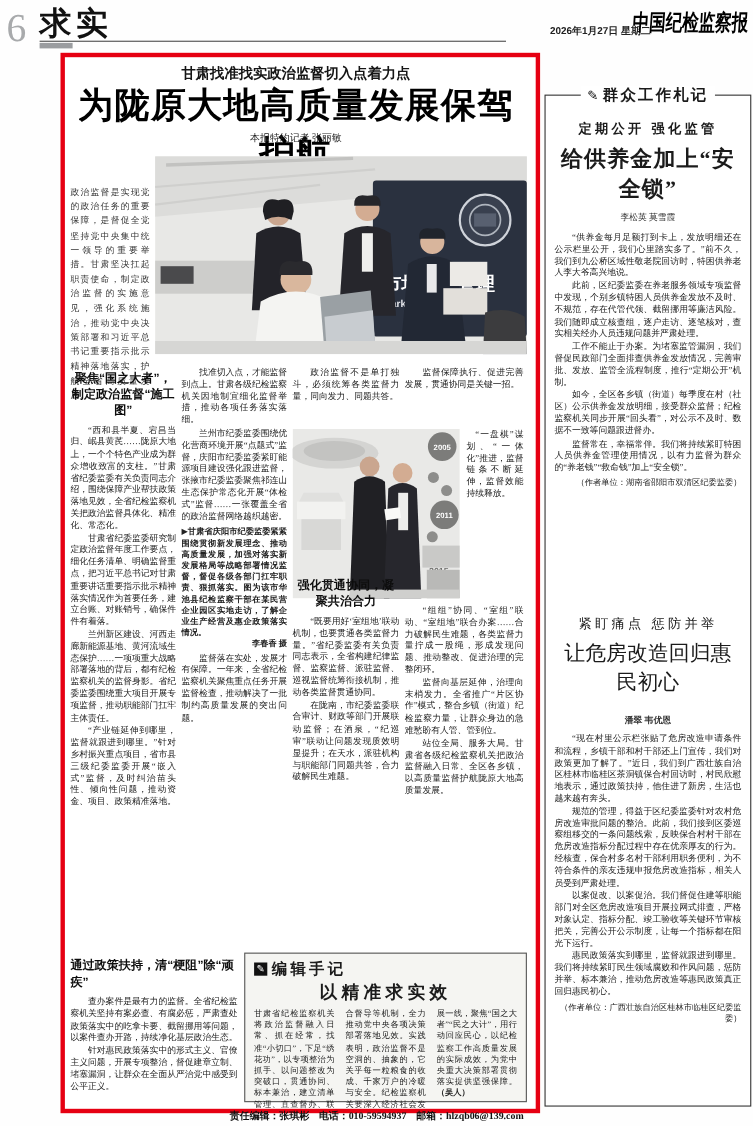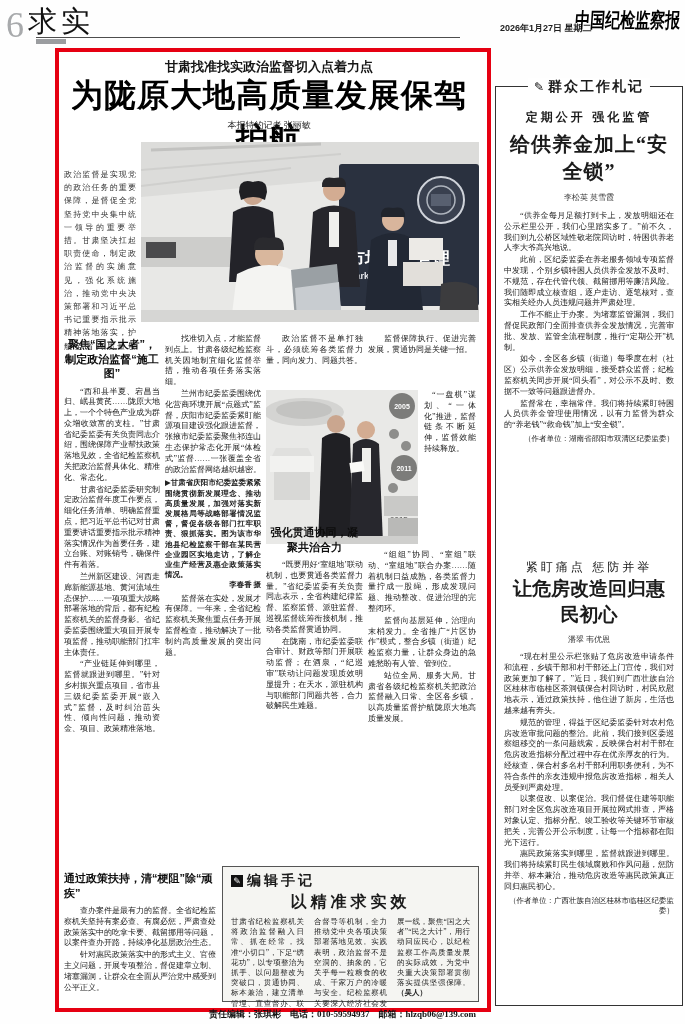--- a/index.html
+++ b/index.html
@@ -17,21 +17,21 @@
   .rule{background:#4d4d4d;}
   .center{text-align:center;}
   svg text{font-family:"Liberation Sans","DejaVu Sans",sans-serif;}
 </style>
 </head>
 <body>
 
 <div id="page">
 
   <div class="abs" style="left:6px;top:4px;font-size:36px;color:#a8aaac;font-weight:normal;">6</div>
-  <div class="abs" style="left:28px;top:2px;font-size:29px;font-weight:normal;letter-spacing:4px;color:#111;">求实</div>
+  <div class="abs" style="left:36px;top:2px;font-size:29px;font-weight:bold;letter-spacing:4px;color:#111;">求实</div>
   <div class="abs rule" style="left:36px;top:37px;width:424px;height:1px;"></div>
   <div class="abs" style="left:36px;top:39px;width:30px;height:5px;background:#9b9da0;"></div>
   <div class="abs sans" style="left:500px;top:22px;font-size:9px;font-weight:bold;color:#222;">2026年1月27日 星期二</div>
   <div class="abs" style="left:576px;top:8px;font-size:15px;font-weight:900;transform:skewX(-4deg) scaleY(1.35);transform-origin:left top;letter-spacing:0px;color:#000;">中国纪检监察报</div>
 
   <div class="abs" style="left:55px;top:48px;width:428px;height:956px;border:4px solid #e60012;background:#fff;"></div>
 
   <div class="abs sans center" style="left:59px;top:58px;width:420px;font-size:13px;font-weight:bold;color:#151515;">甘肃找准找实政治监督切入点着力点</div>
   <div class="abs center" style="left:59px;top:74px;width:420px;font-size:32px;font-weight:900;letter-spacing:1px;color:#000;">为陇原大地高质量发展保驾护航</div>
   <div class="abs center" style="left:59px;top:119px;width:420px;font-size:9px;color:#222;">本报特约记者 张丽敏</div>
@@ -151,21 +151,21 @@
     <p style="text-indent:1em;">“一盘棋”谋划、“一体化”推进，监督链条不断延伸，监督效能持续释放。</p>
   </div>
 
   <div class="abs body-text" style="left:266px;top:522px;width:97px;height:315px;">
     <div class="subhead">强化贯通协同，凝聚共治合力</div>
     <p>“既要用好‘室组地’联动机制，也要贯通各类监督力量。”省纪委监委有关负责同志表示，全省构建纪律监督、监察监督、派驻监督、巡视监督统筹衔接机制，推动各类监督贯通协同。</p>
     <p>在陇南，市纪委监委联合审计、财政等部门开展联动监督；在酒泉，“纪巡审”联动让问题发现质效明显提升；在天水，派驻机构与职能部门同题共答，合力破解民生难题。</p>
   </div>
 
   <div class="abs body-text" style="left:368px;top:550px;width:108px;height:315px;">
-    <p>“组组”协同、“室组”联动、“室组地”联合办案……随着机制日益成熟，各类监督力量拧成一股绳，形成发现问题、推动整改、促进治理的完整闭环。</p>
+    <p>“组组”协同、“室组”联动、“室组地”联合办案……合力破解民生难题，各类监督力量拧成一股绳，形成发现问题、推动整改、促进治理的完整闭环。</p>
     <p>监督向基层延伸，治理向末梢发力。全省推广“片区协作”模式，整合乡镇（街道）纪检监察力量，让群众身边的急难愁盼有人管、管到位。</p>
     <p>站位全局、服务大局。甘肃省各级纪检监察机关把政治监督融入日常、全区各乡镇，以高质量监督护航陇原大地高质量发展。</p>
   </div>
 
   <div class="abs body-text" style="left:64px;top:868px;width:152px;height:134px;">
     <div class="subhead" style="text-align:left;">通过政策扶持，清“梗阻”除“顽疾”</div>
     <p>查办案件是最有力的监督。全省纪检监察机关坚持有案必查、有腐必惩，严肃查处政策落实中的吃拿卡要、截留挪用等问题，以案件查办开路，持续净化基层政治生态。</p>
     <p>针对惠民政策落实中的形式主义、官僚主义问题，开展专项整治，督促建章立制、堵塞漏洞，让群众在全面从严治党中感受到公平正义。</p>
   </div>
 
@@ -197,22 +197,22 @@
         <p>此前，区纪委监委在养老服务领域专项监督中发现，个别乡镇特困人员供养金发放不及时、不规范，存在代管代领、截留挪用等廉洁风险。我们随即成立核查组，逐户走访、逐笔核对，查实相关经办人员违规问题并严肃处理。</p>
         <p>工作不能止于办案。为堵塞监管漏洞，我们督促民政部门全面排查供养金发放情况，完善审批、发放、监管全流程制度，推行“定期公开”机制。</p>
         <p>如今，全区各乡镇（街道）每季度在村（社区）公示供养金发放明细，接受群众监督；纪检监察机关同步开展“回头看”，对公示不及时、数据不一致等问题跟进督办。</p>
         <p>监督常在，幸福常伴。我们将持续紧盯特困人员供养金管理使用情况，以有力监督为群众的“养老钱”“救命钱”加上“安全锁”。</p>
       </div>
       <div class="source-line">（作者单位：湖南省邵阳市双清区纪委监委）</div>
     </div>
 
     <div class="abs" style="left:8px;top:472px;width:170px;">
       <div class="center sans" style="font-size:12px;font-weight:normal;letter-spacing:3px;">紧盯痛点 惩防并举</div>
-      <div class="center" style="font-size:19px;font-weight:700;letter-spacing:0px;">让危房改造回归惠民初心</div>
-      <div class="center" style="font-size:8px;margin-top:6px;color:#333;">潘翠 韦优恩</div>
+      <div class="center" style="font-size:19px;font-weight:400;letter-spacing:0px;margin-top:5px;">让危房改造回归惠民初心</div>
+      <div class="center" style="font-size:8px;margin-top:16px;color:#333;font-weight:bold;">潘翠 韦优恩</div>
       <div class="body-text" style="margin-top:7px;">
         <p>“现在村里公示栏张贴了危房改造申请条件和流程，乡镇干部和村干部还上门宣传，我们对政策更加了解了。”近日，我们到广西壮族自治区桂林市临桂区茶洞镇保合村回访时，村民欣慰地表示，通过政策扶持，他住进了新房，生活也越来越有奔头。</p>
         <p>规范的管理，得益于区纪委监委针对农村危房改造审批问题的整治。此前，我们接到区委巡察组移交的一条问题线索，反映保合村村干部在危房改造指标分配过程中存在优亲厚友的行为。经核查，保合村多名村干部利用职务便利，为不符合条件的亲友违规申报危房改造指标，相关人员受到严肃处理。</p>
         <p>以案促改、以案促治。我们督促住建等职能部门对全区危房改造项目开展拉网式排查，严格对象认定、指标分配、竣工验收等关键环节审核把关，完善公开公示制度，让每一个指标都在阳光下运行。</p>
         <p>惠民政策落实到哪里，监督就跟进到哪里。我们将持续紧盯民生领域腐败和作风问题，惩防并举、标本兼治，推动危房改造等惠民政策真正回归惠民初心。</p>
       </div>
       <div class="source-line">（作者单位：广西壮族自治区桂林市临桂区纪委监委）</div>
     </div>
   </div>
 

